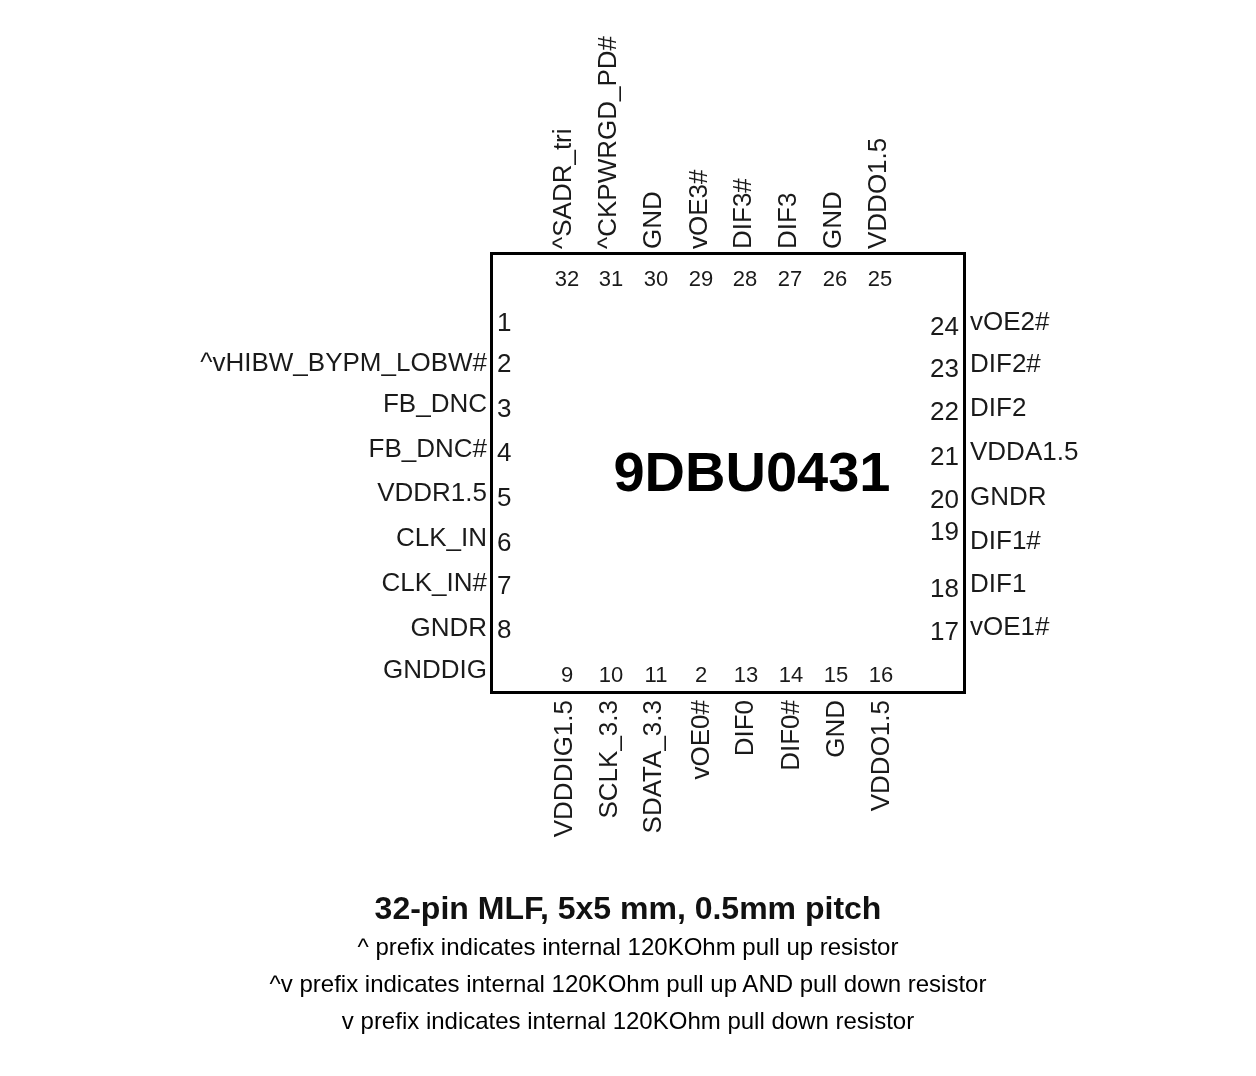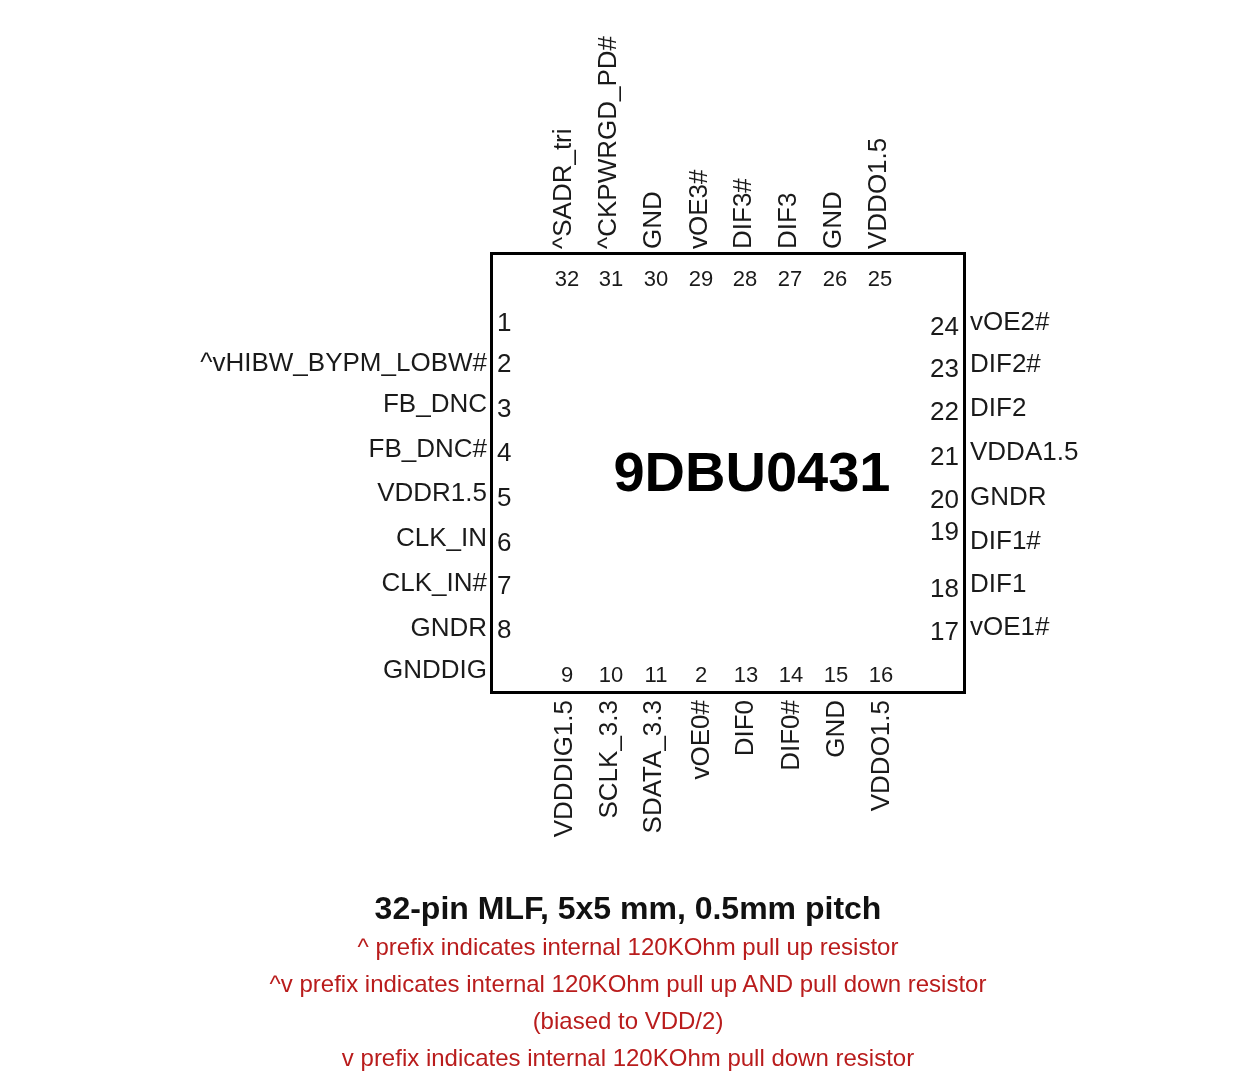--- a/index.html
+++ b/index.html
@@ -16,21 +16,21 @@
   .left .pin-num { left: 497px; }
   
   .right .lbl { left: 970px; }
   .right .pin-num { right: calc(1256px - 959px); text-align: right; }
   
   .vlbl { position: absolute; font-size: 26px; line-height: 30px; white-space: nowrap;
           transform-origin: 0 0; transform: rotate(-90deg); }
   .hnum { position: absolute; font-size: 22px; line-height: 30px; width: 44px; text-align: center; }
   .footer { position: absolute; left: 0; width: 1256px; text-align: center; }
   .footer .title { font-weight: bold; font-size: 32px; line-height: 40px; color: #111; }
-  .footer .note { font-size: 24px; line-height: 37px; color: #b91c1c; }
+  .footer .note { font-size: 24px; line-height: 37px; color: #000000; }
 </style>
 </head>
 <body>
 
 <div>
 
   <div class="chip"></div>
   <div class="part">9DBU0431</div>
 
   <div class="left">
@@ -108,16 +108,15 @@
     <div class="vbox" style="position:absolute;left:729px;top:850px;width:150px;height:30px;transform-origin:0 0;transform:rotate(-90deg);text-align:right;font-size:26px;line-height:30px;white-space:nowrap;">DIF0</div>
     <div class="vbox" style="position:absolute;left:775px;top:850px;width:150px;height:30px;transform-origin:0 0;transform:rotate(-90deg);text-align:right;font-size:26px;line-height:30px;white-space:nowrap;">DIF0#</div>
     <div class="vbox" style="position:absolute;left:820px;top:850px;width:150px;height:30px;transform-origin:0 0;transform:rotate(-90deg);text-align:right;font-size:26px;line-height:30px;white-space:nowrap;">GND</div>
     <div class="vbox" style="position:absolute;left:865px;top:850px;width:150px;height:30px;transform-origin:0 0;transform:rotate(-90deg);text-align:right;font-size:26px;line-height:30px;white-space:nowrap;">VDDO1.5</div>
   </div>
 
   <div class="footer" style="top:888px">
     <div class="title">32-pin MLF, 5x5 mm, 0.5mm pitch</div>
     <div class="note">^ prefix indicates internal 120KOhm pull up resistor</div>
     <div class="note">^v prefix indicates internal 120KOhm pull up AND pull down resistor</div>
-    <div class="note">(biased to VDD/2)</div>
     <div class="note">v prefix indicates internal 120KOhm pull down resistor</div>
   </div>
 </div>
 
 </body></html>

